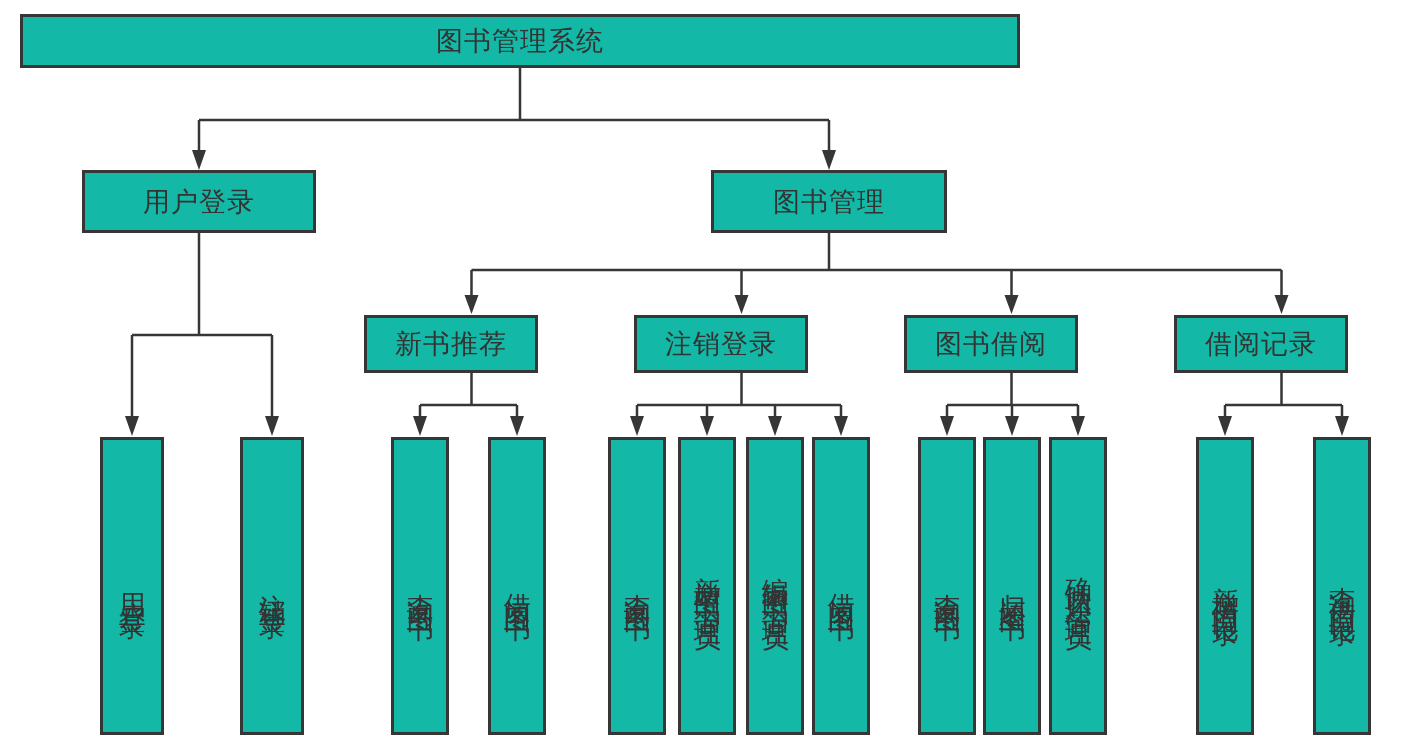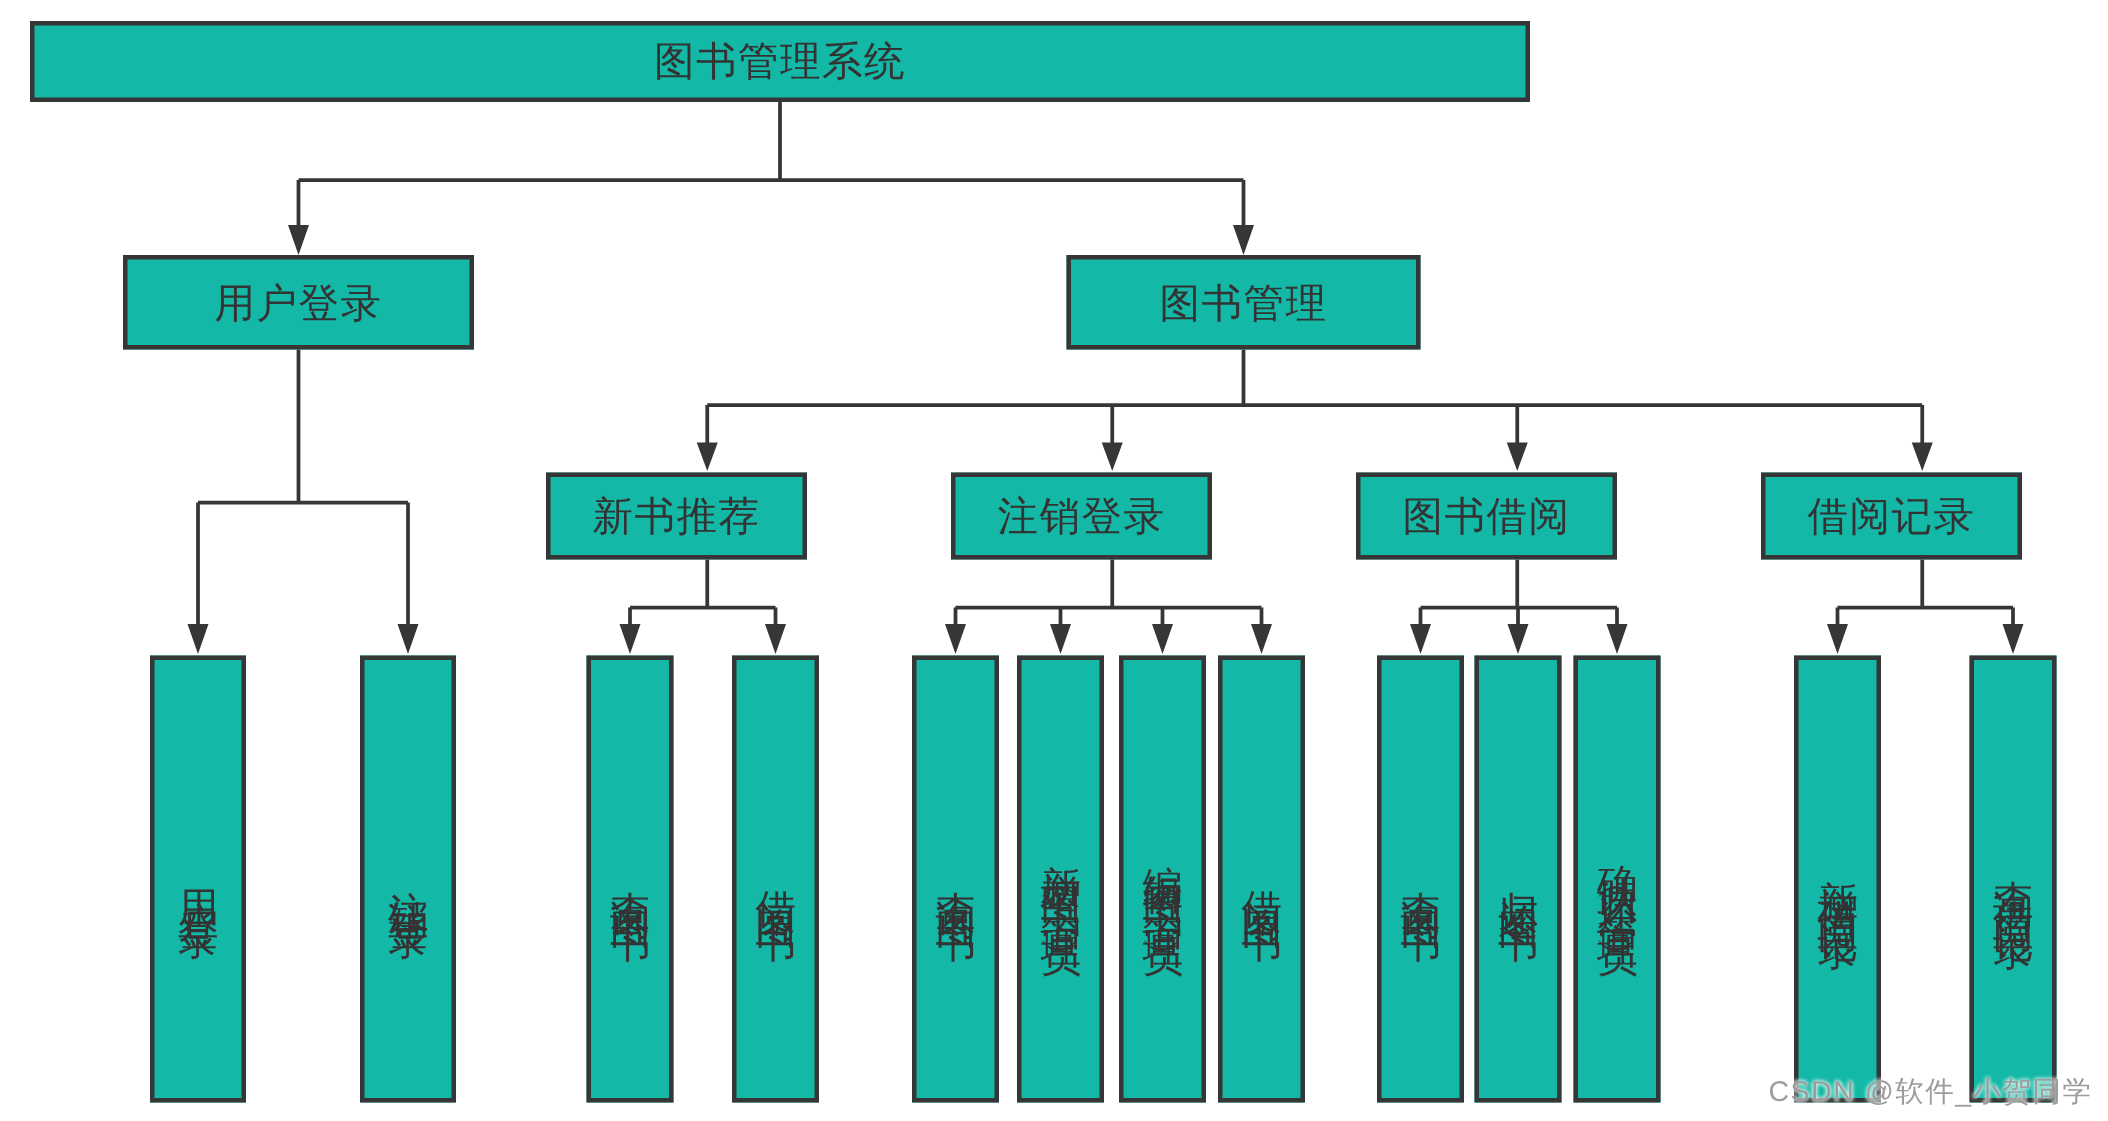--- a/index.html
+++ b/index.html
@@ -182,15 +182,14 @@
     <span class="vtext">确认归还（管理员）</span>
   </div>
 
   <div class="box leaf" style="left:1196px;">
     <span class="vtext">新增借阅记录</span>
   </div>
   <div class="box leaf" style="left:1313px;">
     <span class="vtext">查询借阅记录</span>
   </div>
 
-  <div class="watermark">CSDN @软件_小贺同学</div>
 
 </div>
 
 </body></html>

